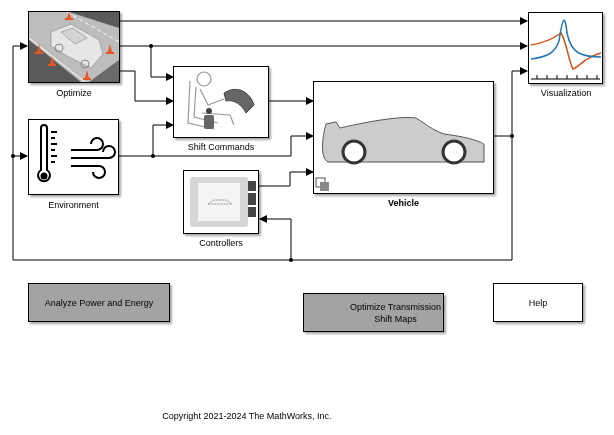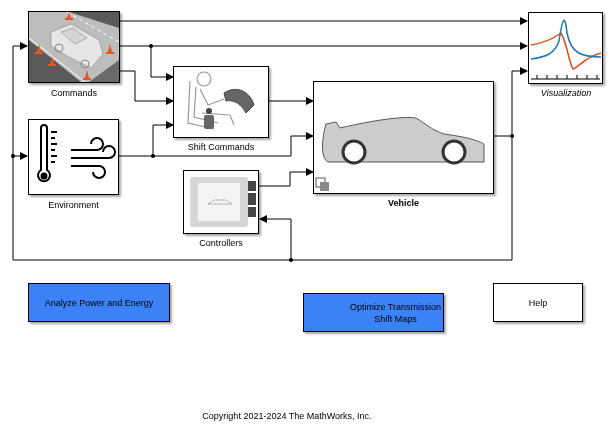--- a/index.html
+++ b/index.html
@@ -5,23 +5,23 @@
   html, body { margin:0; padding:0; background:#ffffff; }
   body { width:614px; height:435px; position:relative; overflow:hidden;
          font-family:"Liberation Sans", sans-serif; }
   #canvas { position:absolute; left:0; top:0; width:614px; height:435px; }
   .block { position:absolute; background:#fff; border:1px solid #000;
            box-shadow:2px 2px 2px rgba(0,0,0,0.35); box-sizing:border-box; }
   .lbl { position:absolute; font-size:9px; color:#000; text-align:center; white-space:nowrap; }
   .btn { position:absolute; border:1px solid #000; box-sizing:border-box;
          box-shadow:2px 2px 2px rgba(0,0,0,0.35); display:flex; align-items:center;
          justify-content:center; text-align:center; font-size:9px; line-height:12px; cursor:pointer; }
-  .btn.gray { background:#3b82f6; }
+  .btn.gray { background:#a3a3a3; }
   .btn.white { background:#fff; }
-  .copyright { position:absolute; left:0; width:494px; top:411px; text-align:center; font-size:9px; color:#000;padding-left:40px; }
+  .copyright { position:absolute; left:0; width:494px; top:411px; text-align:center; font-size:9px; color:#000; }
 </style>
 </head>
 <body>
 
 <svg id="canvas" width="614" height="435" viewBox="0 0 614 435">
   <defs>
     <marker id="arr" markerWidth="8" markerHeight="8" refX="7" refY="4" orient="auto" markerUnits="userSpaceOnUse">
       <path d="M0,0 L8,4 L0,8 z" fill="#000"></path>
     </marker>
   </defs>
@@ -75,21 +75,21 @@
         <rect x="6" y="40" width="8" height="2"></rect>
       <polygon points="21,52 23,44 25,52"></polygon>
         <rect x="19" y="52" width="8" height="2"></rect>
       <polygon points="79,40 81,32 83,40"></polygon>
         <rect x="77" y="40" width="8" height="2"></rect>
       <polygon points="56,66 58,58 60,66"></polygon>
         <rect x="54" y="66" width="8" height="2"></rect>
     </g>
   </svg>
 </div>
-<div class="lbl" style="left:28px;width:92px;top:88px;">Commands</div>
+<div class="lbl" style="left:28px;width:92px;top:88px;">Optimize</div>
 
 <div class="block" style="left:173px;top:66px;width:96px;height:72px;">
   <svg width="94" height="70" viewBox="0 0 94 70">
     <g fill="none" stroke="#999" stroke-width="1.2">
       <circle cx="30" cy="12" r="7"></circle>
       <path d="M22,20 L20,50 L44,56"></path>
       <path d="M26,22 L34,38 L50,32"></path>
       <path d="M28,46 L56,48 L60,58"></path>
       <path d="M16,14 L14,56 L40,62"></path>
     </g>
@@ -146,21 +146,21 @@
         <line x1="28" y1="66" x2="28" y2="62"></line>
         <line x1="38" y1="66" x2="38" y2="62"></line>
         <line x1="48" y1="66" x2="48" y2="62"></line>
         <line x1="58" y1="66" x2="58" y2="62"></line>
         <line x1="68" y1="66" x2="68" y2="62"></line>
       </g>
     <path d="M2,32 C14,30 24,26 32,20 C38,30 40,50 44,56 C50,54 56,44 72,40" fill="none" stroke="#d95319" stroke-width="1.5"></path>
     <path d="M2,46 C18,44 26,40 30,28 C34,2 36,2 38,20 C42,40 52,44 72,44" fill="none" stroke="#1f77b4" stroke-width="1.5"></path>
   </svg>
 </div>
-<div class="lbl" style="left:520px;width:92px;top:88px;font-style:italic;">Visualization</div>
+<div class="lbl" style="left:520px;width:92px;top:88px;">Visualization</div>
 
 <div class="btn gray" style="left:28px;top:283px;width:142px;height:39px;">
   <span>Analyze Power and Energy</span>
 </div>
 <div class="btn gray" style="left:303px;top:293px;width:141px;height:39px;flex-direction:column;padding-left:44px;">
   <span>Optimize Transmission</span>
   <span>Shift Maps</span>
 </div>
 <div class="btn white" style="left:493px;top:283px;width:90px;height:39px;">
   <span>Help</span>

